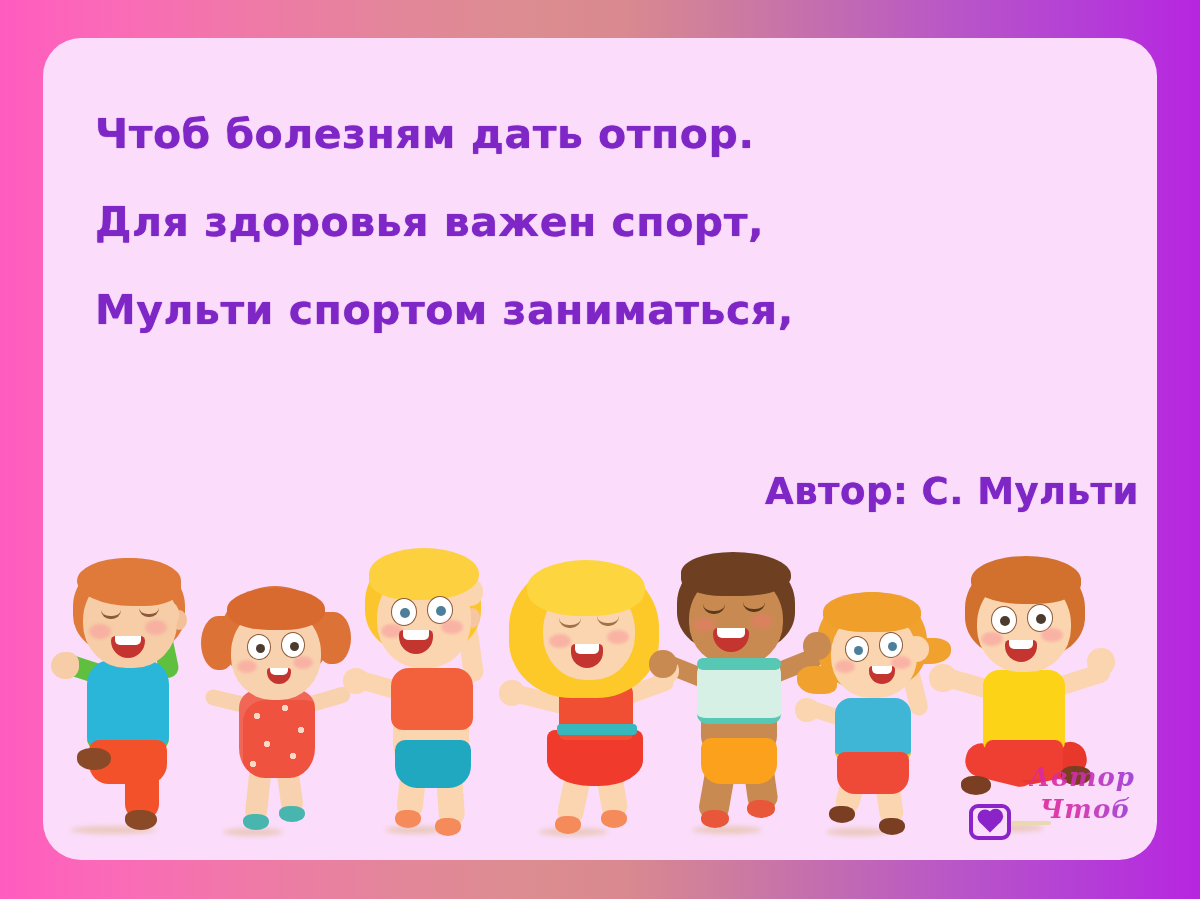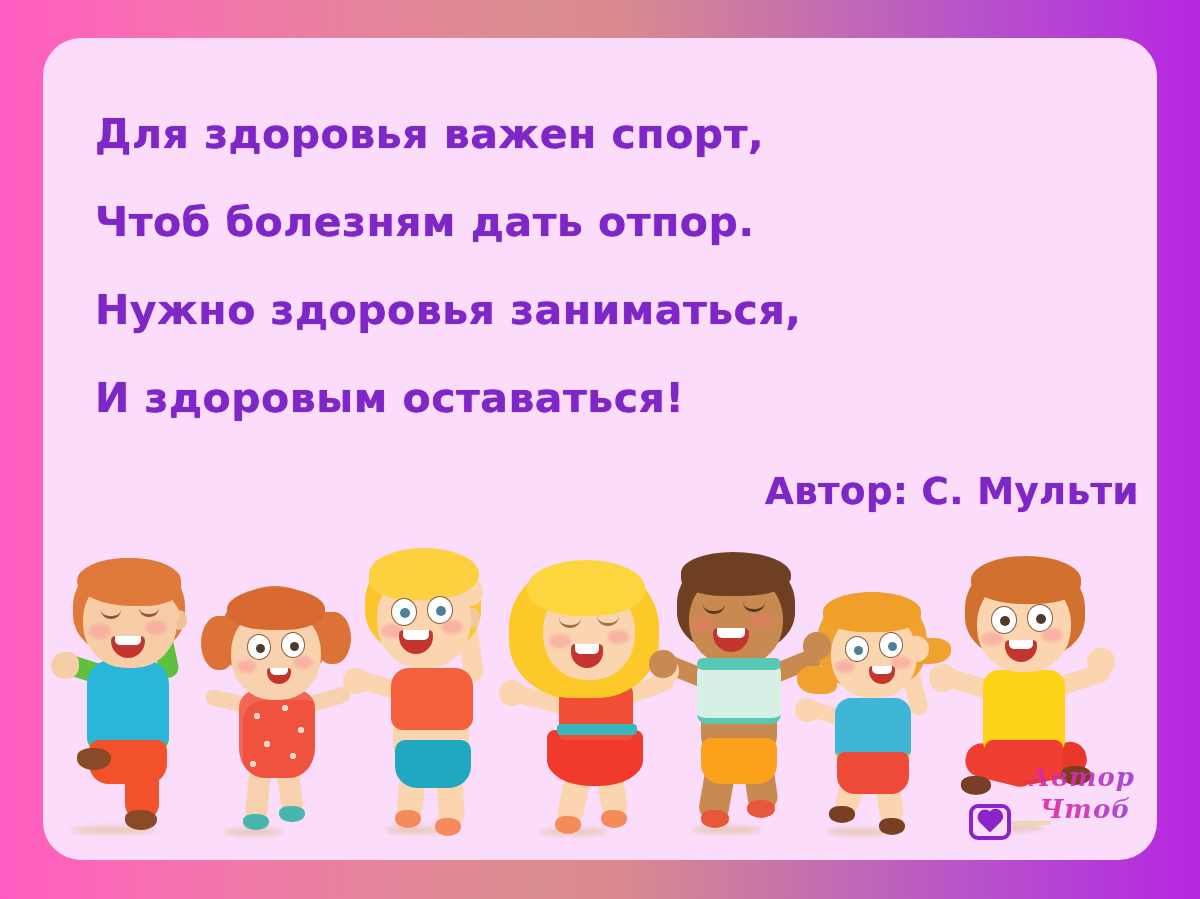--- a/index.html
+++ b/index.html
@@ -255,24 +255,23 @@
   }
 </style>
 </head>
 <body>
 
 <div id="stage">
 
   <div id="card">
 
     <div id="poem">
+      <div class="poem-line">Чтоб болезням дать отпор.</div>
       <div class="poem-line">Для здоровья важен спорт,</div>
-      <div class="poem-line">Чтоб болезням дать отпор.</div>
-      <div class="poem-line">Нужно здоровья заниматься,</div>
-      <div class="poem-line">И здоровым оставаться!</div>
+      <div class="poem-line">Мульти спортом заниматься,</div>
     </div>
 
     <div id="author">Автор: С. Мульти</div>
 
     <div id="kids">
 
       <div class="kid" style="left:8px; width:165px; height:290px;">
         <div class="shadow" style="width:86px;left:62px;bottom:8px;"></div>
 
         <div class="limb" style="left:6px;top:108px;width:58px;height:20px;background:#5fbf3f;transform:rotate(18deg);"></div>

